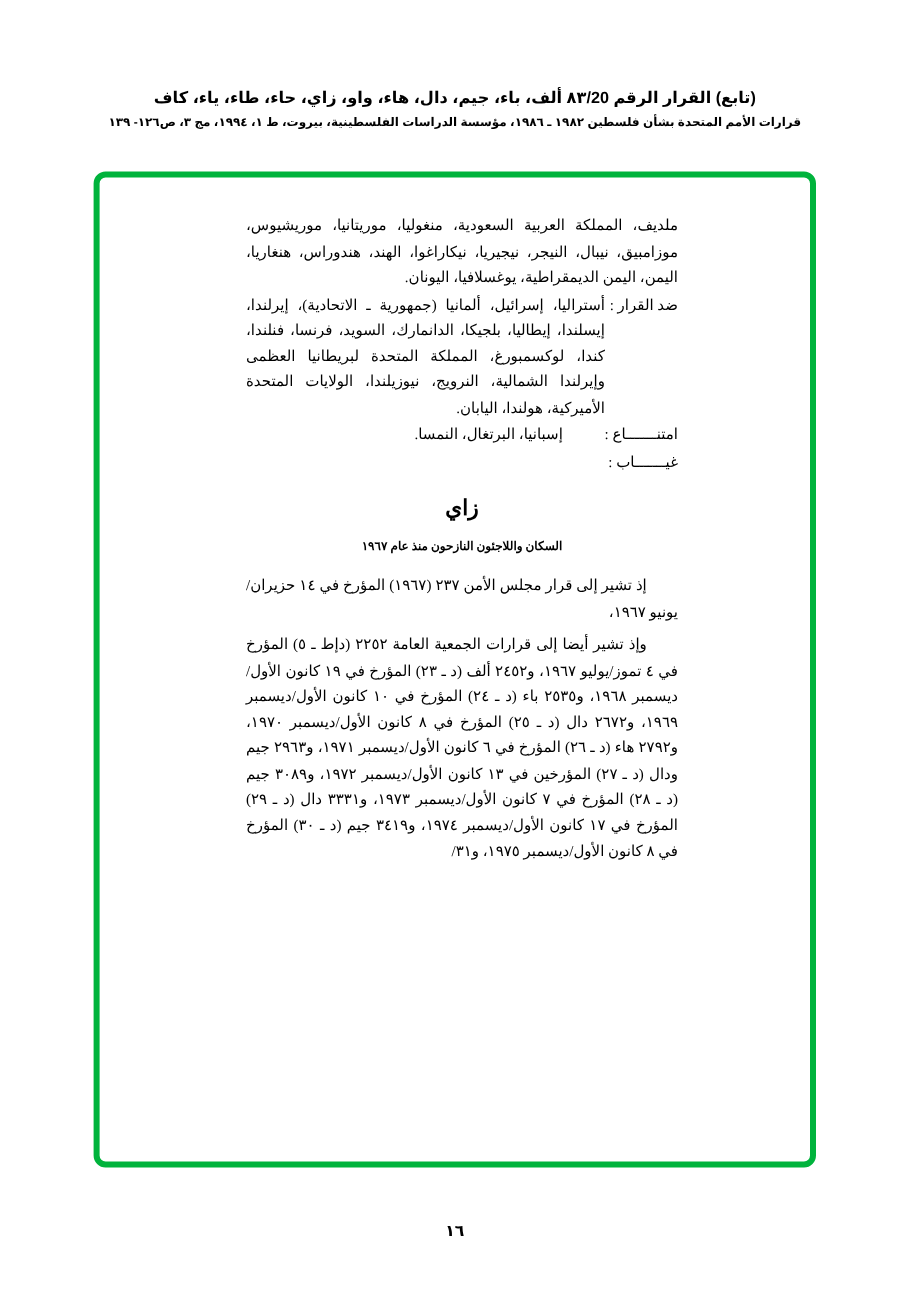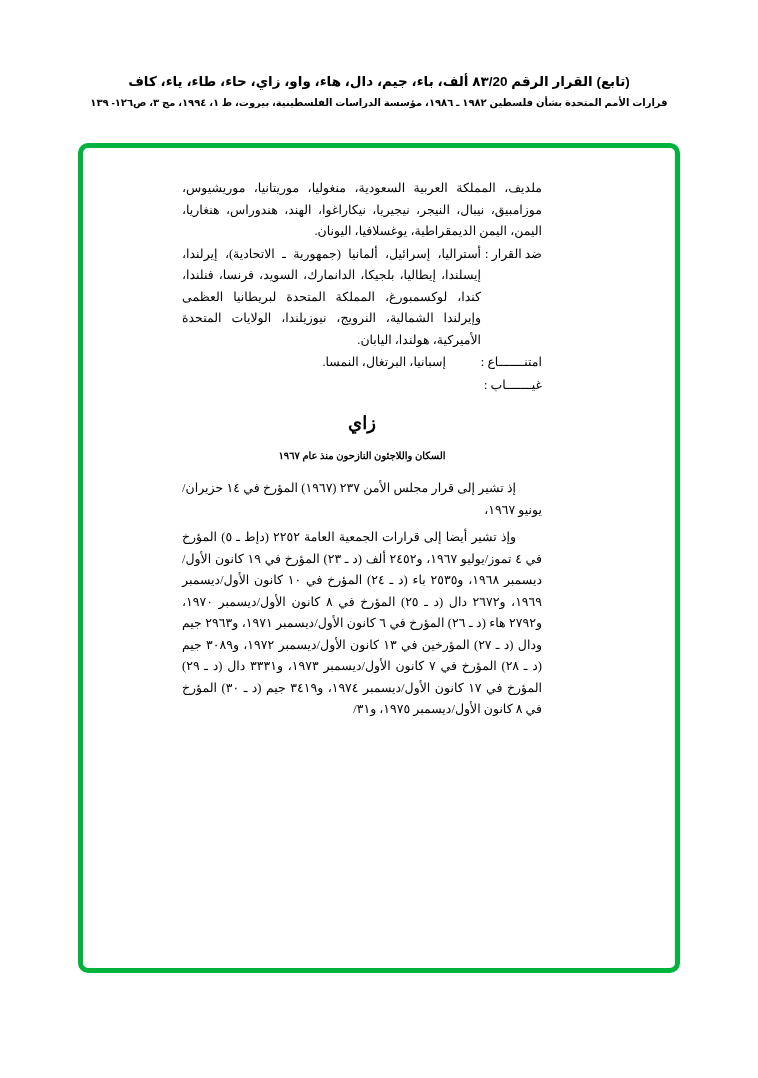--- a/index.html
+++ b/index.html
@@ -46,21 +46,21 @@
     width: 602px;
     height: 830px;
     border: 5px solid #00b33c;
     border-radius: 10px;
     box-sizing: border-box;
     background: #ffffff;
   }
   .content {
     position: absolute;
     top: 30px;
-    right: 133px;
+    right: 110px;
     width: 360px;
     font-size: 12.5px;
     line-height: 1.72;
     text-align: justify;
     text-justify: inter-word;
   }
   .block {
     margin-bottom: 1px;
   }
   .p {
@@ -153,14 +153,15 @@
 
       <div class="section-title">السكان واللاجئون النازحون منذ عام ١٩٦٧</div>
 
       <p class="para indent">إذ تشير إلى قرار مجلس الأمن ٢٣٧ (١٩٦٧) المؤرخ في ١٤ حزيران/يونيو ١٩٦٧،</p>
       <p class="para indent">وإذ تشير أيضا إلى قرارات الجمعية العامة ٢٢٥٢ (دإط ـ ٥) المؤرخ في ٤ تموز/يوليو ١٩٦٧، و٢٤٥٢ ألف (د ـ ٢٣) المؤرخ في ١٩ كانون الأول/ديسمبر ١٩٦٨، و٢٥٣٥ باء (د ـ ٢٤) المؤرخ في ١٠ كانون الأول/ديسمبر ١٩٦٩، و٢٦٧٢ دال (د ـ ٢٥) المؤرخ في ٨ كانون الأول/ديسمبر ١٩٧٠، و٢٧٩٢ هاء (د ـ ٢٦) المؤرخ في ٦ كانون الأول/ديسمبر ١٩٧١، و٢٩٦٣ جيم ودال (د ـ ٢٧) المؤرخين في ١٣ كانون الأول/ديسمبر ١٩٧٢، و٣٠٨٩ جيم (د ـ ٢٨) المؤرخ في ٧ كانون الأول/ديسمبر ١٩٧٣، و٣٣٣١ دال (د ـ ٢٩) المؤرخ في ١٧ كانون الأول/ديسمبر ١٩٧٤، و٣٤١٩ جيم (د ـ ٣٠) المؤرخ في ٨ كانون الأول/ديسمبر ١٩٧٥، و٣١/</p>
 
     </div>
 
   </div>
 
+  <div class="page-number">١٦</div>
 
 </div>
 
 </body></html>

